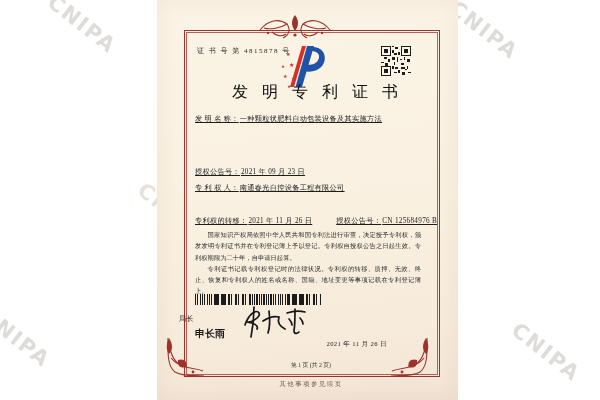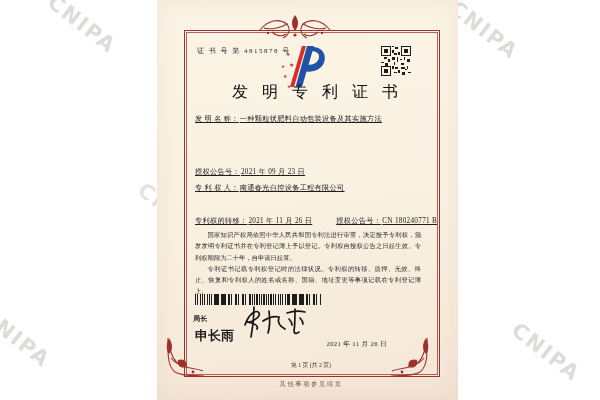--- a/index.html
+++ b/index.html
@@ -32,22 +32,22 @@
   }
   .frow{position:absolute;left:38px;width:232px;font-size:7.2px;color:#1d1d1d;letter-spacing:0.3px;white-space:nowrap;text-decoration:underline;}
   .flabel{margin-right:1px;}
   .pair2{margin-left:24px;}
   .legal{position:absolute;left:38px;top:229px;width:226px;font-size:6.3px;line-height:11.3px;color:#2b2b2b;text-align:justify;}
   .legal p{margin:0;text-indent:2em;}
   .barcode{
     position:absolute;left:38px;top:294px;width:126px;height:11px;
     background:repeating-linear-gradient(90deg,#1c1c1c 0 1.2px,transparent 1.2px 2px,#1c1c1c 2px 2.7px,transparent 2.7px 4.5px,#1c1c1c 4.5px 6.3px,transparent 6.3px 7.1px);
   }
-  .director-title{position:absolute;left:36px;top:314px;font-size:7.2px;font-weight:700;color:#1d1d1d;}
-  .director-name{position:absolute;left:38px;top:327px;font-size:13px;font-weight:700;color:#1d1d1d;}
+  .director-title{position:absolute;left:22px;top:314px;font-size:7.2px;font-weight:400;color:#1d1d1d;}
+  .director-name{position:absolute;left:38px;top:327px;font-size:10px;font-weight:700;color:#1d1d1d;}
   .signature{position:absolute;left:80px;top:303px;}
   .issue-date{position:absolute;left:150px;top:340px;width:80px;text-align:right;font-size:6.6px;color:#1d1d1d;letter-spacing:0.4px;}
   .page-note{position:absolute;left:27px;top:361px;width:254px;text-align:center;font-size:5.8px;color:#333;}
   .cont-note{position:absolute;left:27px;top:380px;width:254px;text-align:center;font-size:6.4px;letter-spacing:1.5px;color:#7b6350;}
   .flourish-top{position:absolute;left:101px;top:12px;}
   .corner-l{position:absolute;left:8px;top:336px;}
   .corner-r{position:absolute;left:233px;top:336px;transform:scaleX(-1);}
   svg{display:block;}
 </style>
 </head>
@@ -177,21 +177,21 @@
     <div class="frow" style="top:114px">
       <span class="flabel">发 明 名 称：</span><span>一种颗粒状肥料自动包装设备及其实施方法</span>
     </div>
     <div class="frow" style="top:167px">
       <span class="flabel">授权公告号：</span><span>2021 年 09 月 23 日</span>
     </div>
     <div class="frow" style="top:183px">
       <span class="flabel">专 利 权 人：</span><span>南通春光自控设备工程有限公司</span>
     </div>
     <div class="frow" style="top:216px">
-      <span class="flabel">专利权的转移：</span><span>2021 年 11 月 26 日</span><span class="flabel pair2">授权公告号：</span><span>CN 180240771 B</span>
+      <span class="flabel">专利权的转移：</span><span>2021 年 11 月 26 日</span><span class="flabel pair2">授权公告号：</span><span>CN 125684976 B</span>
     </div>
 
     <div class="legal">
       <p>国家知识产权局依照中华人民共和国专利法进行审查，决定授予专利权，颁发发明专利证书并在专利登记簿上予以登记。专利权自授权公告之日起生效。专利权期限为二十年，自申请日起算。</p>
       <p>专利证书记载专利权登记时的法律状况。专利权的转移、质押、无效、终止、恢复和专利权人的姓名或名称、国籍、地址变更等事项记载在专利登记簿上。</p>
     </div>
 
     <div class="barcode"></div>
 
     <div class="director-title">局长</div>

